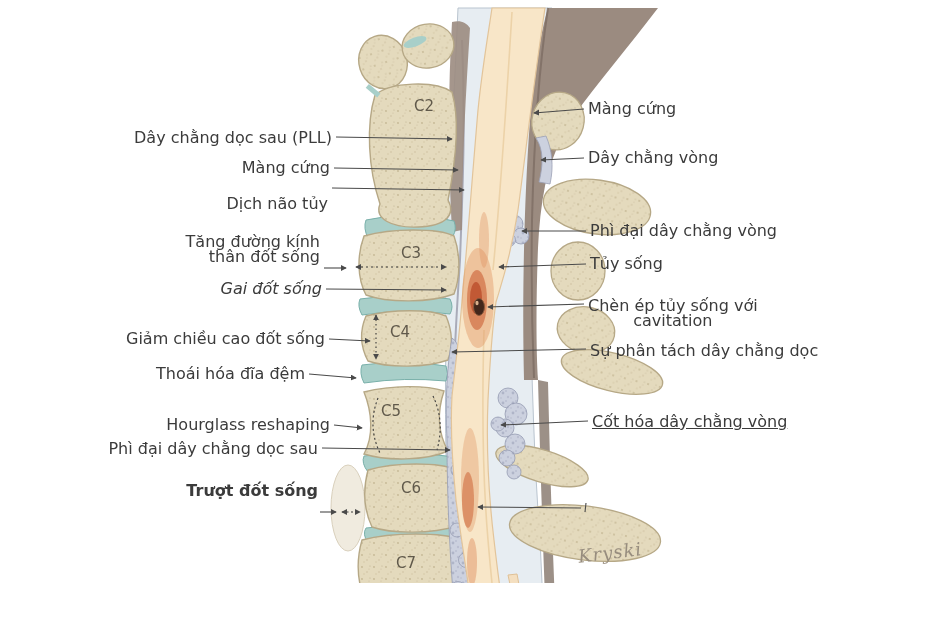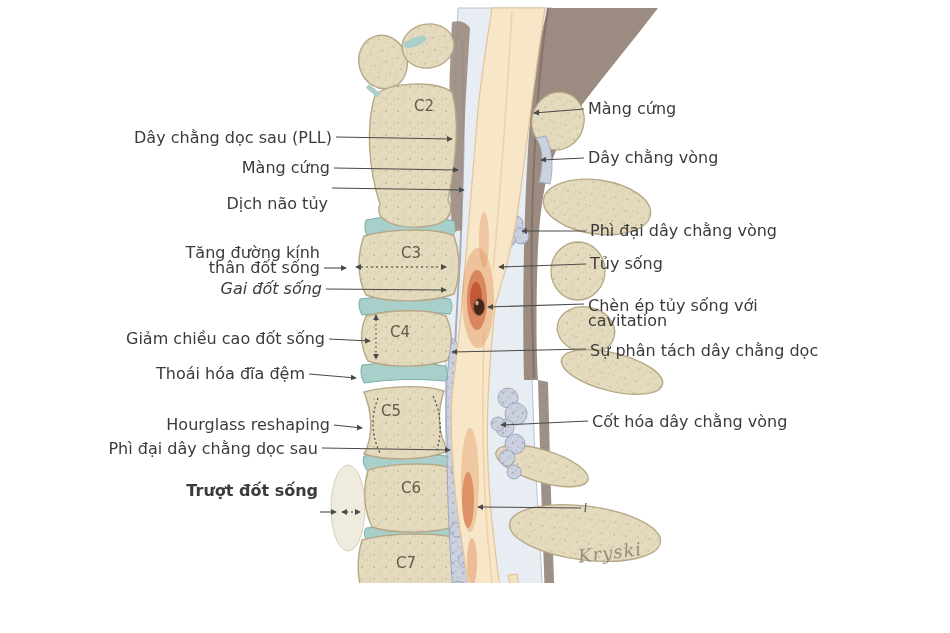--- a/index.html
+++ b/index.html
@@ -195,21 +195,21 @@
 
 <div class="label l" style="right:618px;top:130px;">
       <span class="ln">Dây chằng dọc sau (PLL)</span>
     </div>
 <div class="label l" style="right:620px;top:160px;">
       <span class="ln">Màng cứng</span>
     </div>
 <div class="label l" style="right:622px;top:176px;margin-top:20px;">
       <span class="ln">Dịch não tủy</span>
     </div>
-<div class="label l" style="right:630px;top:245px;">
+<div class="label l" style="right:630px;top:234px;">
   <span class="ln">Tăng đường kính</span>
   <span class="ln">thân đốt sống</span>
 </div>
 <div class="label l" style="right:628px;top:281px;font-style:italic;">
       <span class="ln">Gai đốt sống</span>
     </div>
 <div class="label l" style="right:625px;top:331px;">
       <span class="ln">Giảm chiều cao đốt sống</span>
     </div>
 <div class="label l" style="right:645px;top:366px;">
@@ -230,26 +230,26 @@
     </div>
 <div class="label" style="left:588px;top:150px;">
       <span class="ln">Dây chằng vòng</span>
     </div>
 <div class="label" style="left:590px;top:223px;">
       <span class="ln">Phì đại dây chằng vòng</span>
     </div>
 <div class="label" style="left:590px;top:256px;">
       <span class="ln">Tủy sống</span>
     </div>
-<div class="label" style="left:588px;top:298px;">
+<div class="label" style="left:588px;top:298px;text-align:center;">
   <span class="ln">Chèn ép tủy sống với</span>
   <span class="ln">cavitation</span>
 </div>
 <div class="label" style="left:590px;top:343px;">
   <span class="ln">Sự phân tách dây chằng dọc</span>
 </div>
-<div class="label" style="left:592px;top:414px;">
+<div class="label" style="left:592px;top:414px;text-decoration:underline;">
       <span class="ln">Cốt hóa dây chằng vòng</span>
     </div>
 
 <div class="signature">Kryski</div>
 
 </div>
 
 </body></html>

